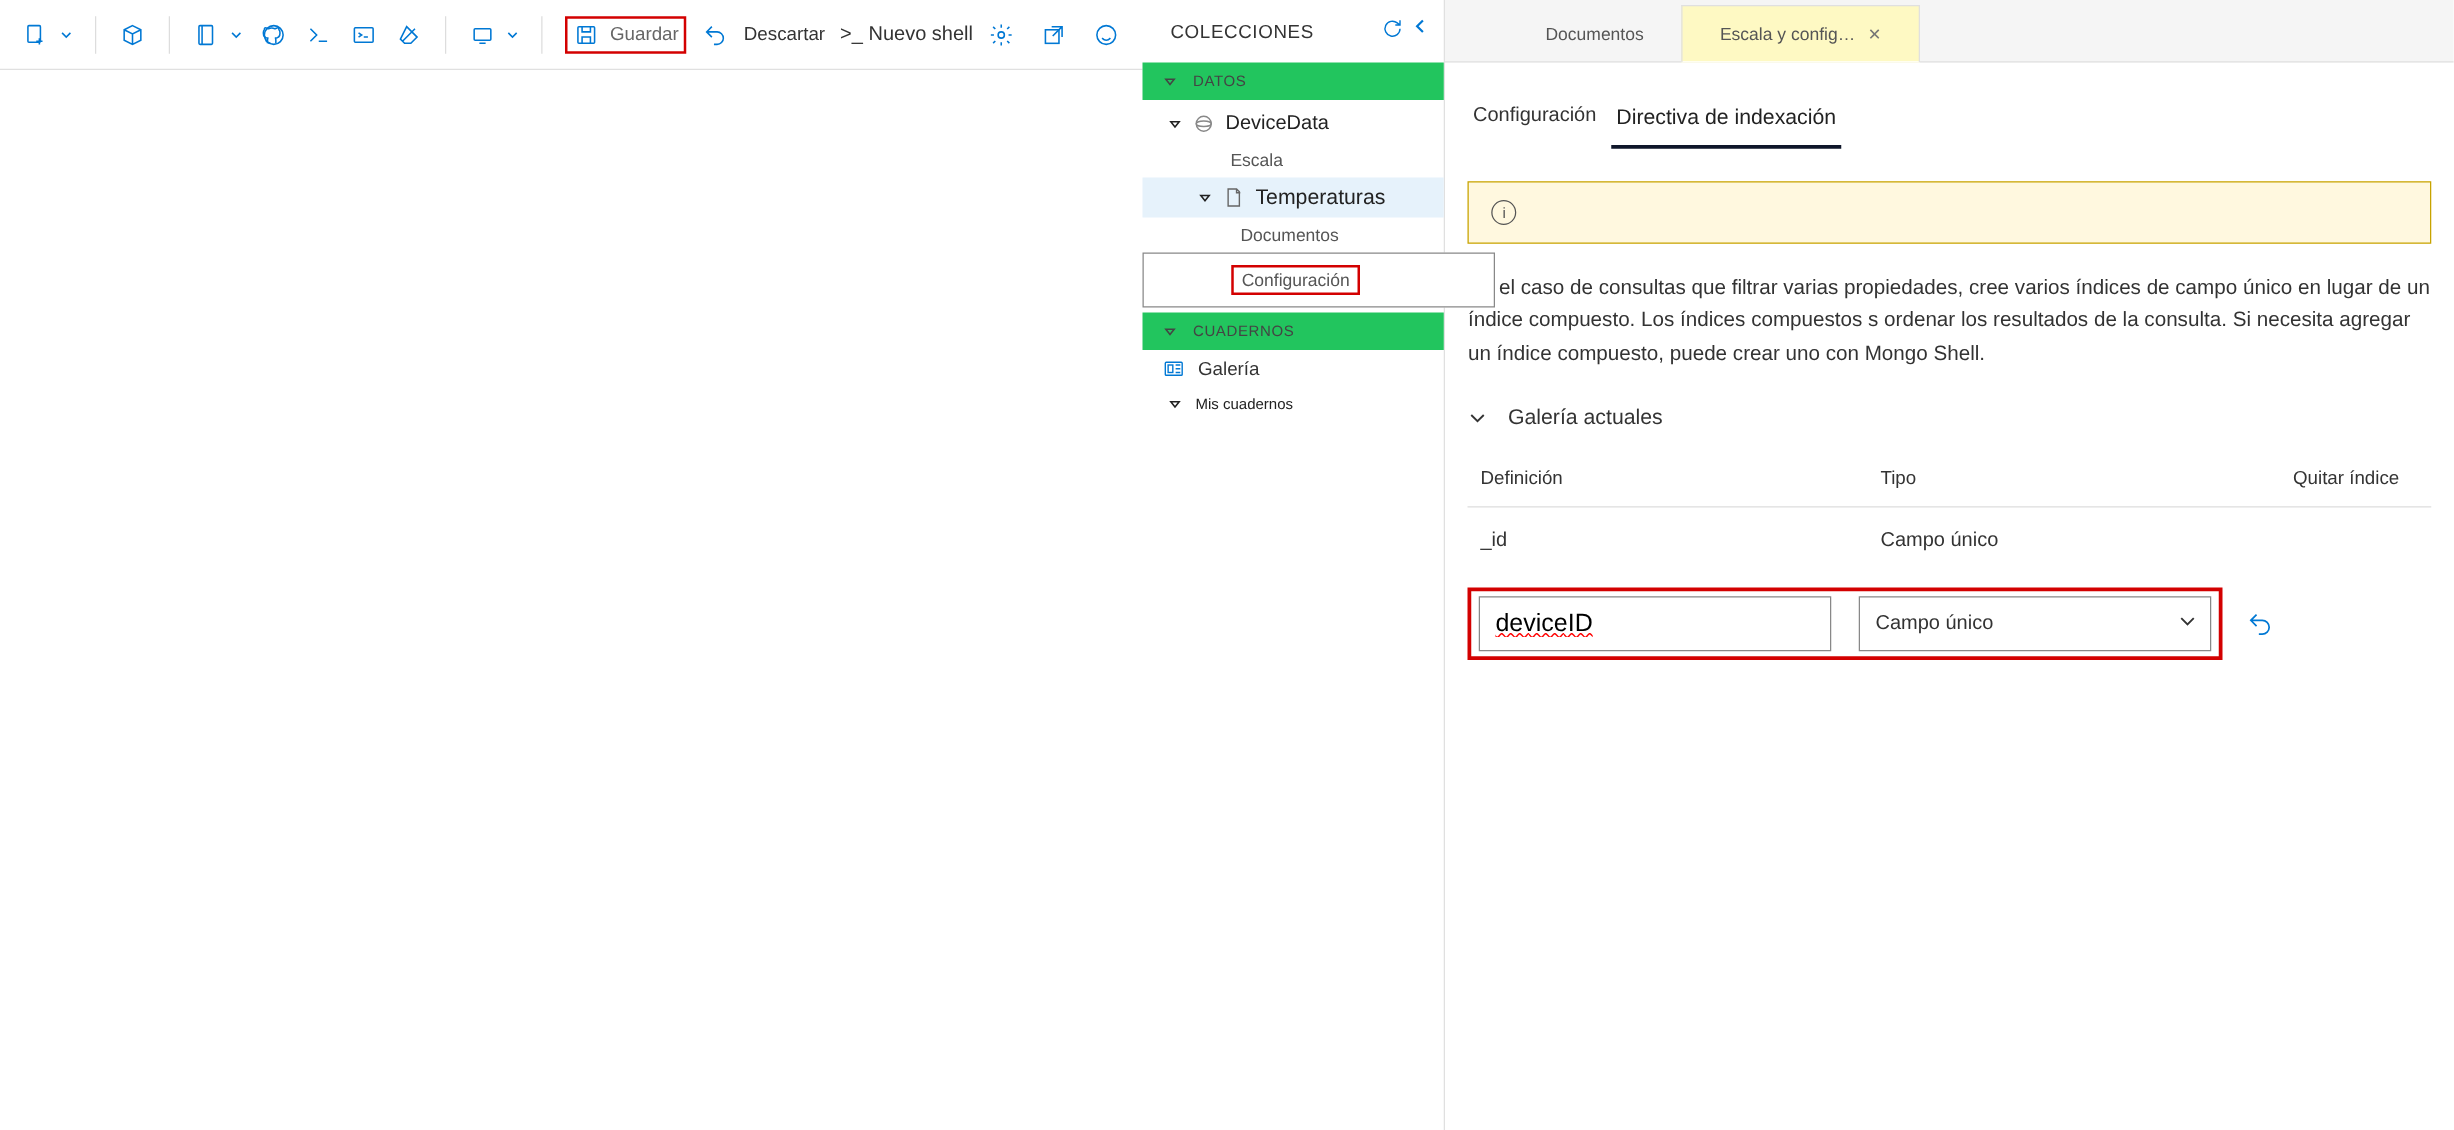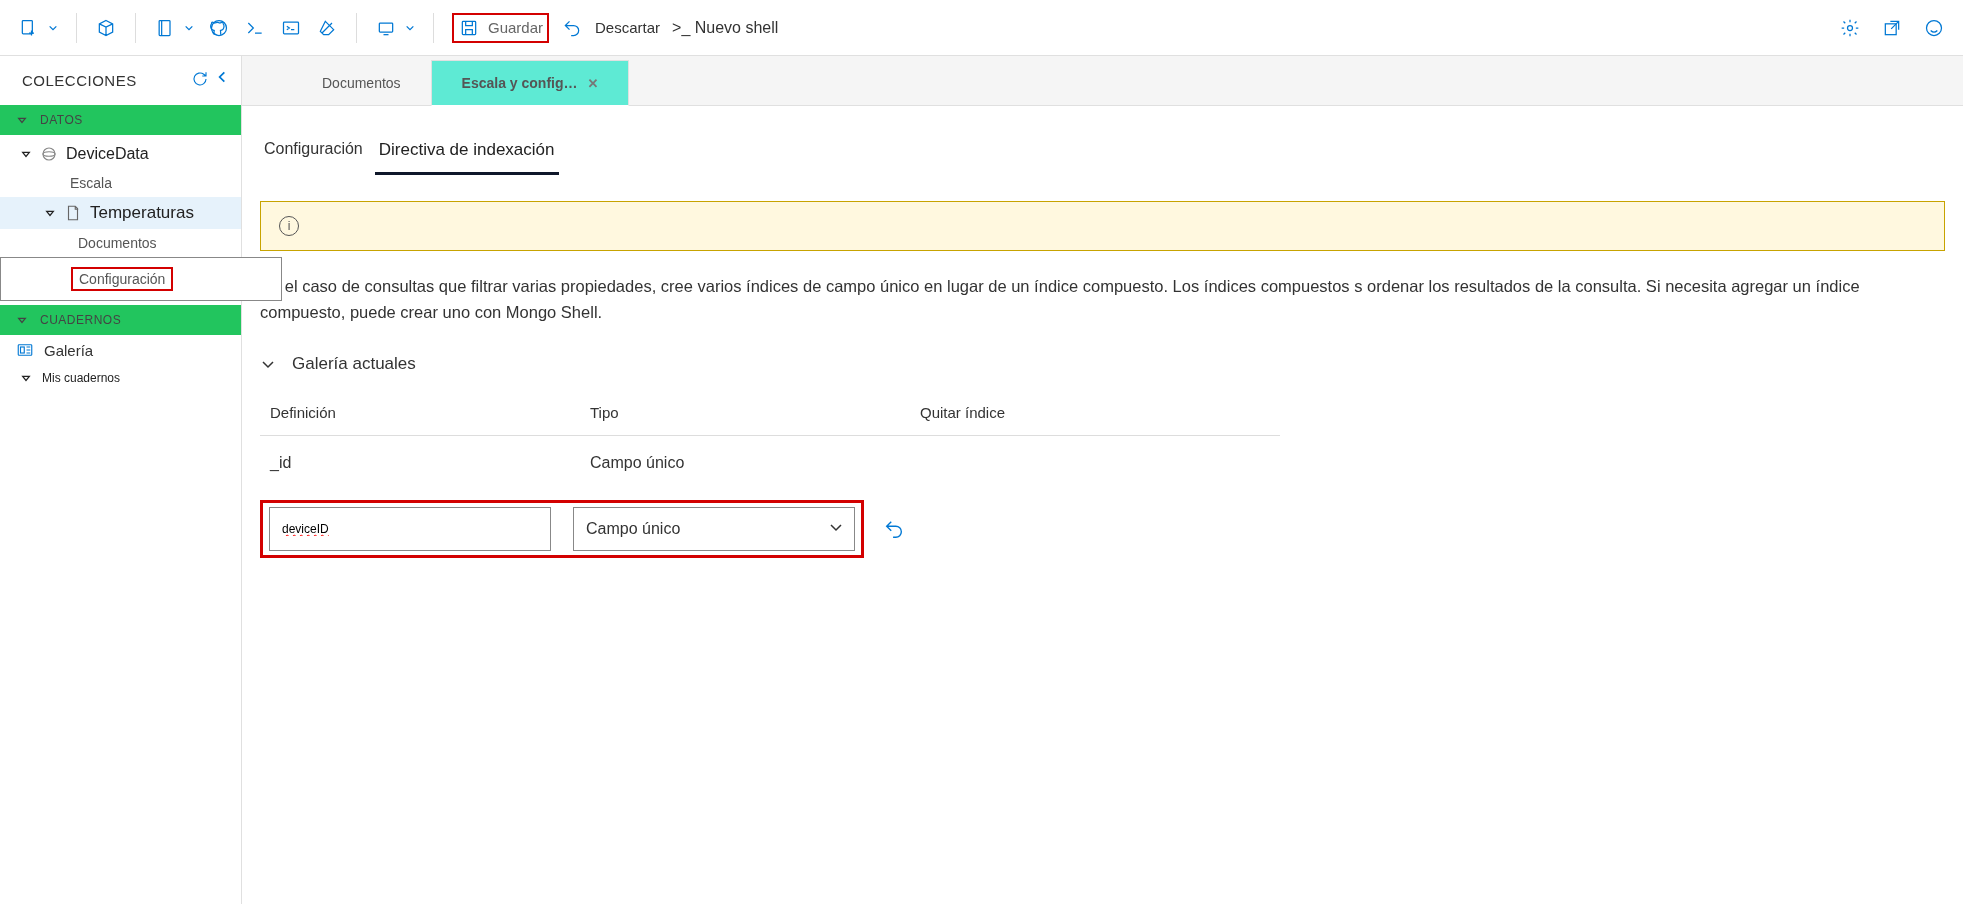--- a/index.html
+++ b/index.html
@@ -1,17 +1,17 @@
 <!DOCTYPE html>
 <html><head>
 <meta charset="utf-8">
 <style>
   * { box-sizing: border-box; margin: 0; padding: 0; }
   body { font-family: "Segoe UI", -apple-system, sans-serif; font-size: 14px; color: #333; background: #fff; overflow: hidden; }
-  .app { display: flex; flex-direction: column; height: 904px; width: 1963px; }
+  .app { display: flex; height: 904px; width: 1963px; }
 
   
   .toolbar { display: flex; align-items: center; height: 56px; border-bottom: 1px solid #e0e0e0; padding: 0 18px; gap: 6px; }
   .tb-group { display: flex; align-items: center; gap: 14px; }
   .tb-sep { width: 1px; height: 30px; background: #ddd; margin: 0 12px; }
   .tb-icon { width: 22px; height: 22px; display: flex; align-items: center; justify-content: center; color: #0078d4; cursor: pointer; }
   .tb-icon svg { width: 20px; height: 20px; }
   .tb-chev { width: 10px; color: #0078d4; margin-left: -6px; }
   .tb-btn { display: flex; align-items: center; gap: 8px; padding: 4px 6px; cursor: pointer; color: #666; font-size: 15px; }
   .tb-btn .tb-icon { color: #0078d4; }
@@ -42,21 +42,21 @@
   .caret { width: 12px; height: 12px; display:inline-flex; align-items:center; justify-content:center;}
   .caret svg { width: 10px; height: 10px; }
   .db-ico { width:18px; height:18px; color:#888; }
   .coll-ico { width:18px; height:18px; color:#666; }
   .leaf-highlight { border: 2px solid #d30000; padding: 2px 6px; margin-left:-8px;}
 
   
   .main { flex: 1; display: flex; flex-direction: column; min-width: 0; }
   .tabs { display: flex; align-items: flex-end; background: #f5f5f5; border-bottom: 1px solid #e0e0e0; height: 50px; padding-left: 50px; }
   .tab { padding: 14px 30px; font-size: 14px; color: #555; cursor: pointer; display:flex; align-items:center; gap:10px; }
-  .tab.active { background: #5eead4; border: 1px solid #e0e0e0; border-bottom: 1px solid #fff; margin-bottom: -1px; font-weight: bold; }
+  .tab.active { background: #fef9c3; border: 1px solid #e0e0e0; border-bottom: 1px solid #fff; margin-bottom: -1px; }
   .tab .close { color:#777; font-size:13px; }
 
   .content { padding: 28px 18px 18px 18px; overflow: auto; flex:1;}
   .subtabs { display: flex; gap: 2px; margin-bottom: 26px; }
   .subtab { padding: 6px 4px 12px 4px; font-size: 16px; color: #333; cursor: pointer; }
   .subtab.active { color: #222; border-bottom: 3px solid #0f172a; font-size: 17px;}
   .subtab + .subtab { margin-left: 6px; }
 
   .banner { background: #fff8df; border: 1px solid #c7a300; padding: 14px 18px; display:flex; align-items:center; gap:16px; font-size:16px; color:#333; margin-bottom: 22px;}
   .banner-ico { width:20px; height:20px; border:1.5px solid #555; border-radius:50%; display:flex; align-items:center; justify-content:center; font-size:12px; color:#555; flex-shrink:0;}
@@ -70,21 +70,21 @@
   .idx-head .col1 { width: 320px; }
   .idx-head .col2 { width: 330px; }
   .idx-head .col3 { flex:1; }
   .idx-row { display:flex; align-items:center; padding: 18px 0 18px 10px; font-size:16px; color:#333;}
   .idx-row .col1 { width: 320px; }
   .idx-row .col2 { width: 330px; }
   .idx-row .col3 { width:60px; display:flex; justify-content:center;}
   .idx-row.input-row { padding: 10px 0; }
   .idx-row.hl { }
   .row-hl-wrap { border: 3px solid #d30000; padding: 4px 6px; display:flex; align-items:center; gap: 22px;}
-  .txt-input { width: 282px; height: 44px; border:1px solid #888; padding: 0 12px; font-size:12px; background:#fff;}
+  .txt-input { width: 282px; height: 44px; border:1px solid #888; padding: 0 12px; font-size:20px; background:#fff;}
   .txt-input.spelled { text-decoration: underline wavy red; text-decoration-thickness: 1px;}
   .sel { width: 282px; height: 44px; border:1px solid #888; padding: 0 36px 0 12px; font-size:16px; background:#fff; display:flex; align-items:center; position:relative; cursor:pointer; color:#333;}
   .sel.placeholder { color:#555; }
   .sel .dd { position:absolute; right:10px; top:50%; transform:translateY(-50%); }
   .undo-btn { width:30px; height:30px; display:flex; align-items:center; justify-content:center; color:#0078d4; cursor:pointer;}
   .undo-btn.disabled { background:#eee; color:#999; cursor:default;}
   .idx-row.last { border-bottom:1px solid #ddd; padding-bottom: 40px;}
 
   svg { stroke: currentColor; fill: none; stroke-width: 1.5; }
 </style>

